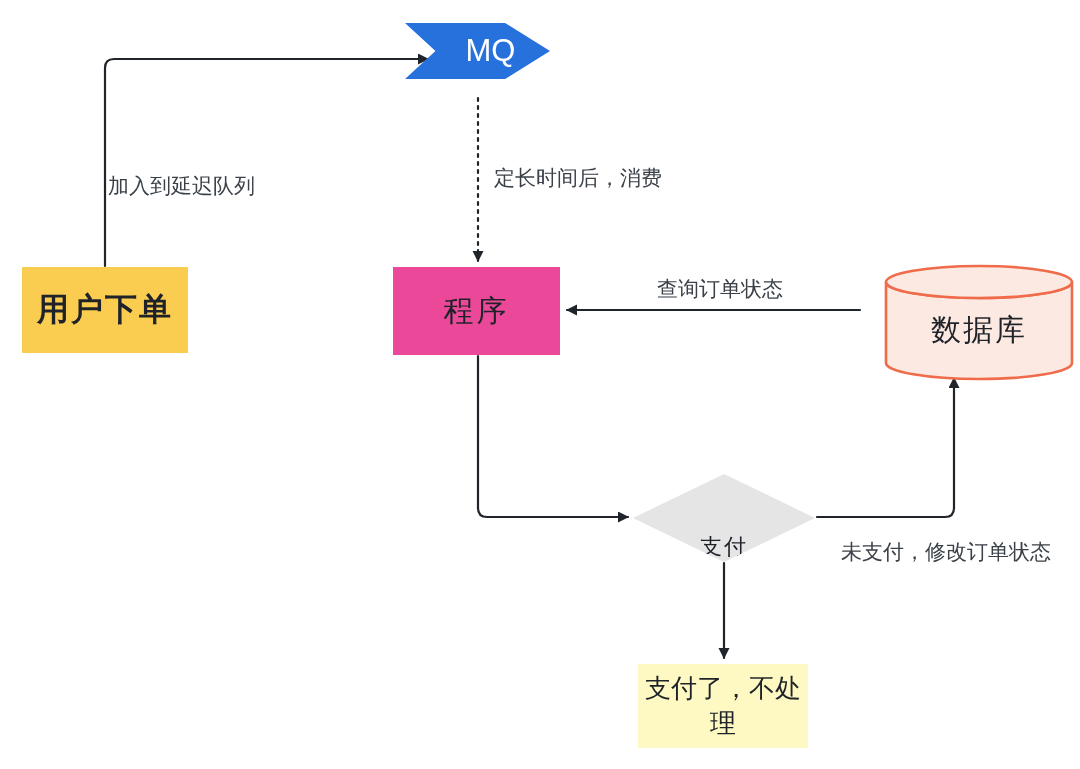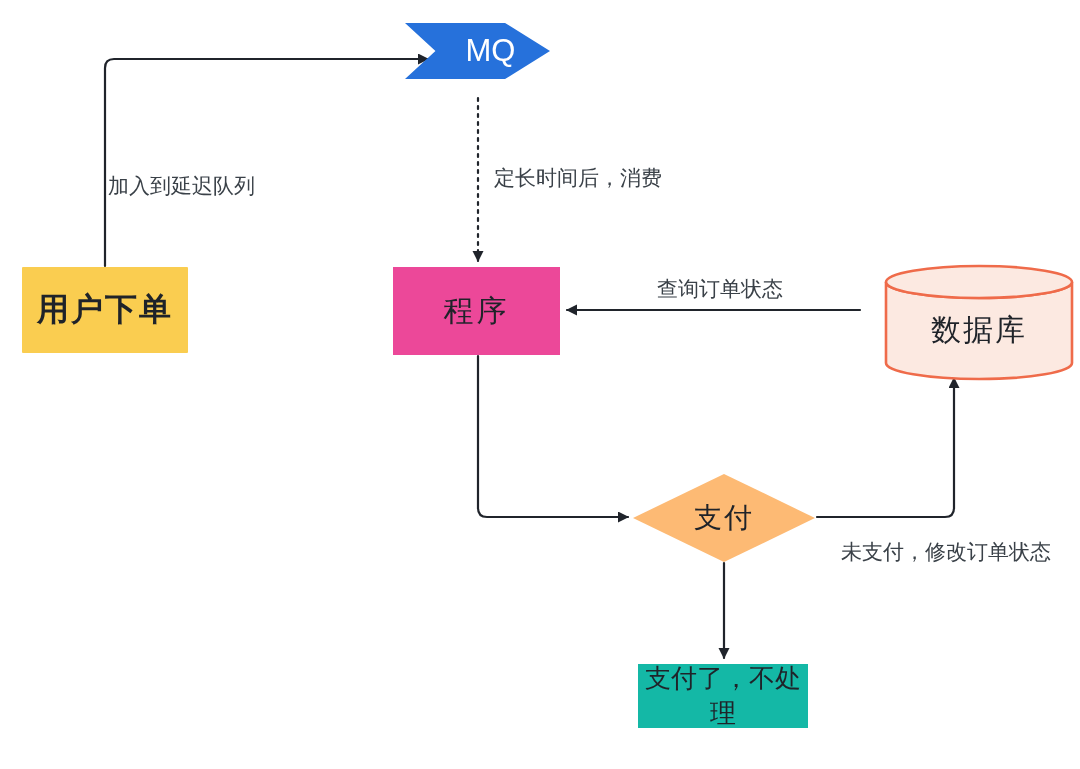--- a/index.html
+++ b/index.html
@@ -58,28 +58,29 @@
     position: absolute; left: 0; top: 0; width: 100%; height: 100%;
   }
   .node-database .db-label {
     position: relative;
     top: 7px;
     font-size: 30px;
     letter-spacing: 2px;
   }
   .node-payment {
     left: 633px; top: 474px; width: 182px; height: 88px;
-    background: #fdba74;
+    background: #e5e5e5;
     clip-path: polygon(50% 0%, 100% 50%, 50% 100%, 0% 50%);
-    font-size: 28px;
+    font-size: 22px;
     letter-spacing: 2px;
+    align-items: flex-end;
   }
   .node-paid {
-    left: 638px; top: 664px; width: 170px; height: 64px;
-    background: #14b8a6;
+    left: 638px; top: 664px; width: 170px; height: 84px;
+    background: #fef9c3;
     font-size: 26px;
   }
   .edge-label {
     position: absolute;
     color: #3a4148;
     font-size: 21px;
     white-space: nowrap;
   }
   .lbl-delay-queue   { left: 108px; top: 172px; }
   .lbl-consume       { left: 494px; top: 164px; }

